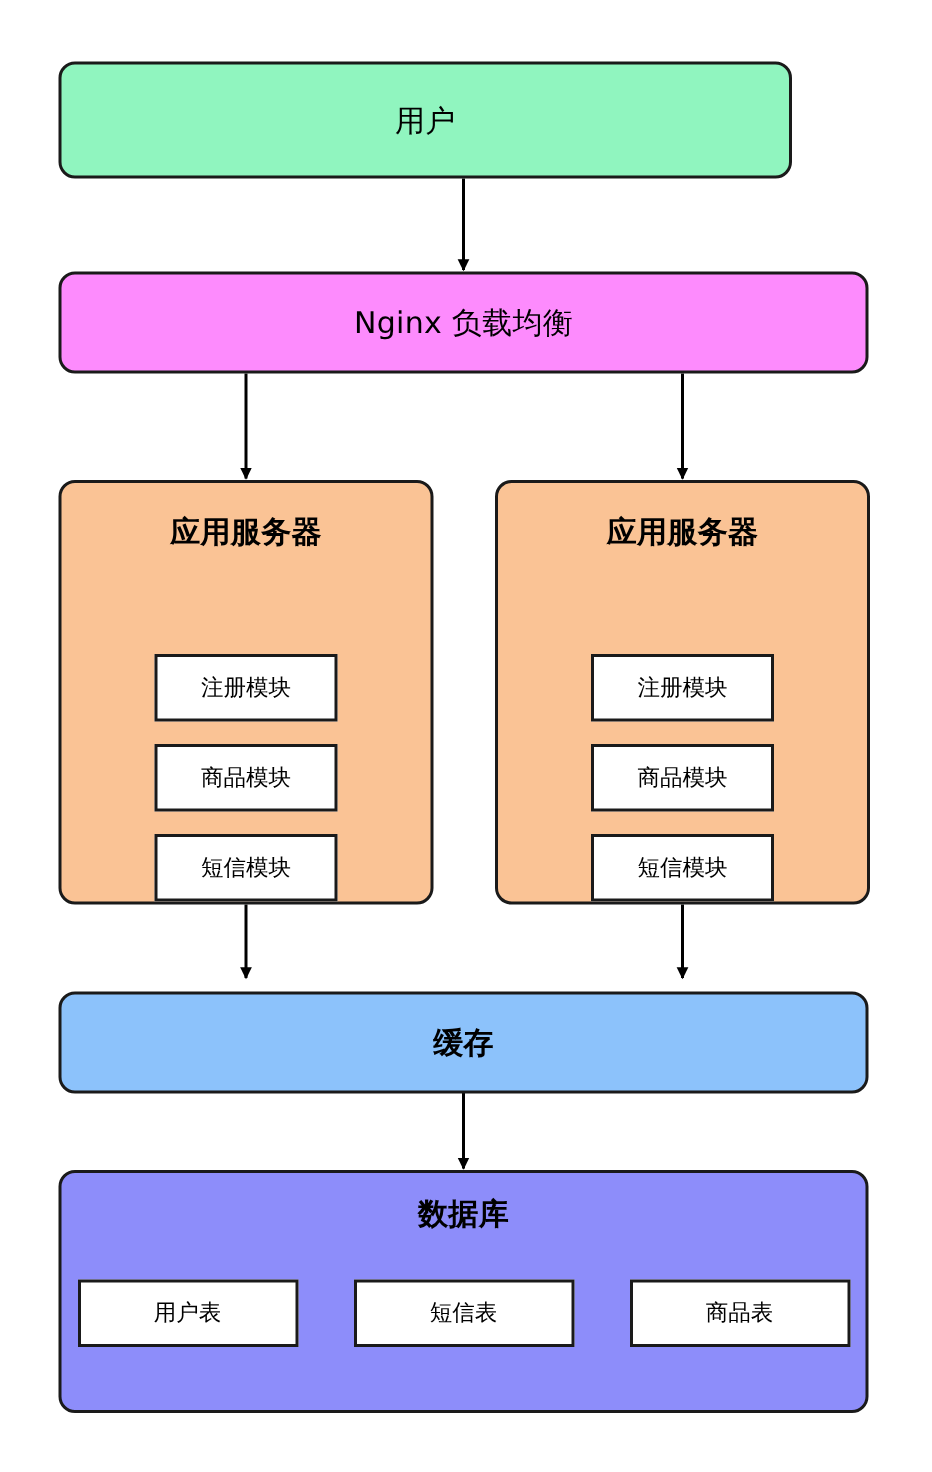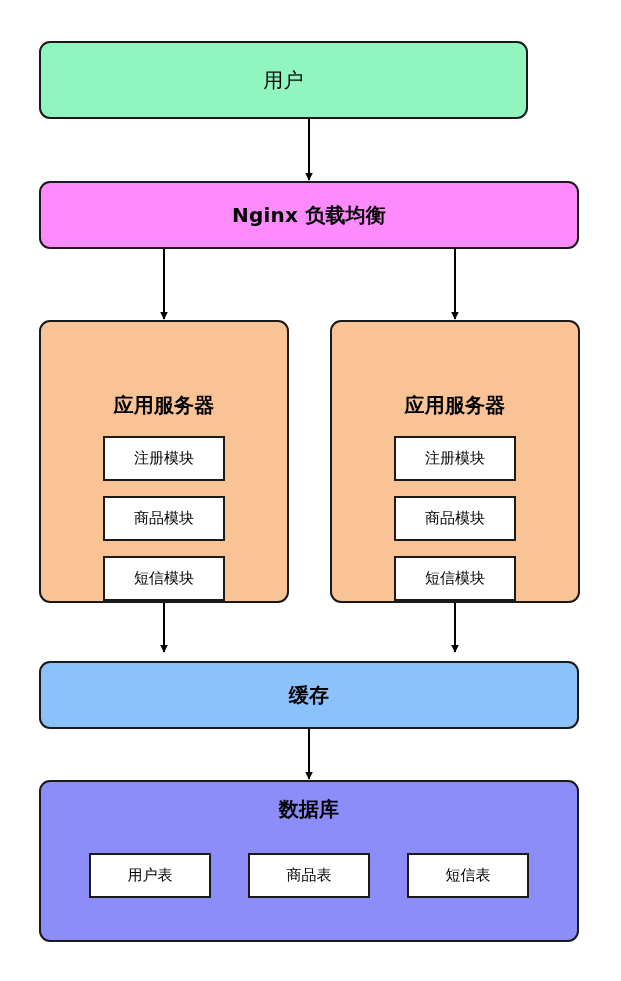--- a/index.html
+++ b/index.html
@@ -60,31 +60,31 @@
   
   #node-nginx {
     left: 39px;
     top: 181px;
     width: 540px;
     height: 68px;
     background: #fd8bfd;
     justify-content: center;
   }
   #node-nginx .node-label {
-    font-weight: bold;
+    font-weight: normal;
     font-size: 20px;
   }
 
   
   .node-app {
     top: 320px;
     width: 250px;
     height: 283px;
     background: #fac395;
-    justify-content: flex-end;
+    justify-content: space-between;
     padding-top: 21px;
   }
   #node-app-left  { left: 39px; }
   #node-app-right { left: 330px; }
 
   .node-app > .node-label {
     font-weight: bold;
     font-size: 20px;
     margin-bottom: 20px;
   }
@@ -148,21 +148,21 @@
   .table-row {
     display: flex;
     flex-direction: row;
     gap: 37px;
     justify-content: center;
     width: 100%;
   }
 
   .db-table {
     box-sizing: border-box;
-    width: 122px;
+    width: 147px;
     height: 45px;
     background: #ffffff;
     border: 2px solid #1a1a1a;
     display: flex;
     align-items: center;
     justify-content: center;
   }
 
   .db-table-label {
     font-size: 15px;
@@ -244,21 +244,21 @@
     <span class="node-label">缓存</span>
   </div>
 
   <div class="node rounded" id="node-database">
     <span class="node-label">数据库</span>
     <div class="table-row">
       <div class="db-table">
         <span class="db-table-label">用户表</span>
       </div>
       <div class="db-table">
+        <span class="db-table-label">短信表</span>
+      </div>
+      <div class="db-table">
         <span class="db-table-label">商品表</span>
       </div>
-      <div class="db-table">
-        <span class="db-table-label">短信表</span>
-      </div>
     </div>
   </div>
 
 </div>
 
 </body></html>

